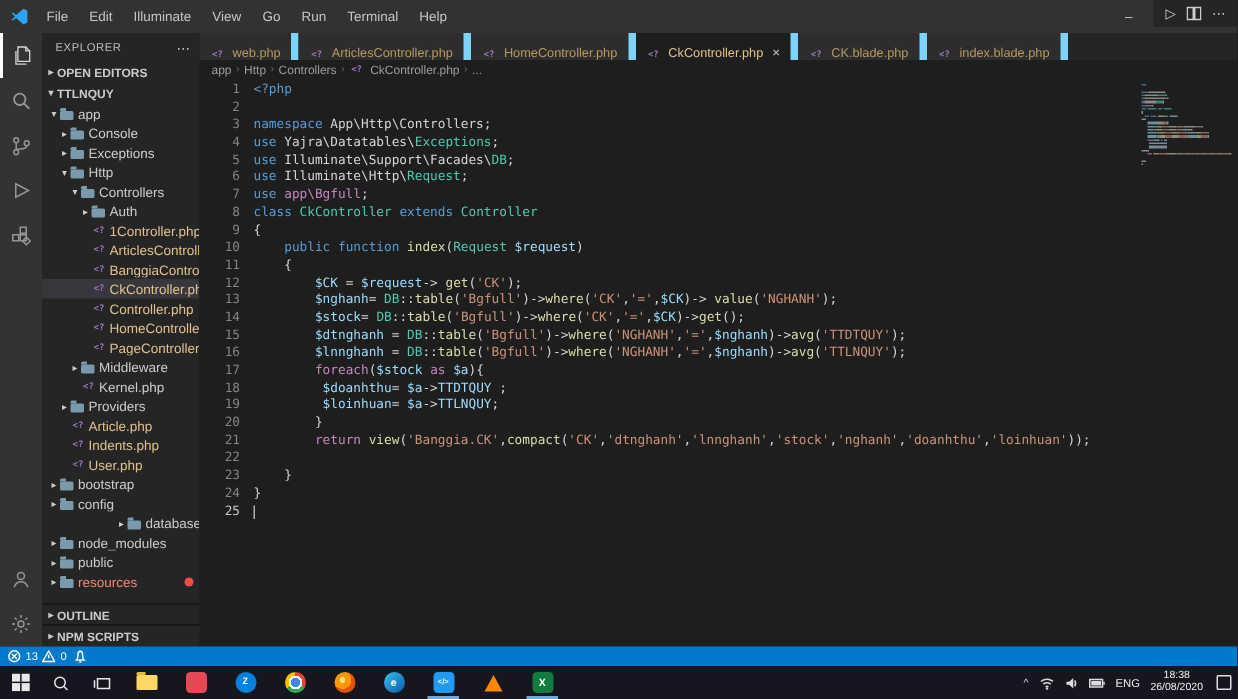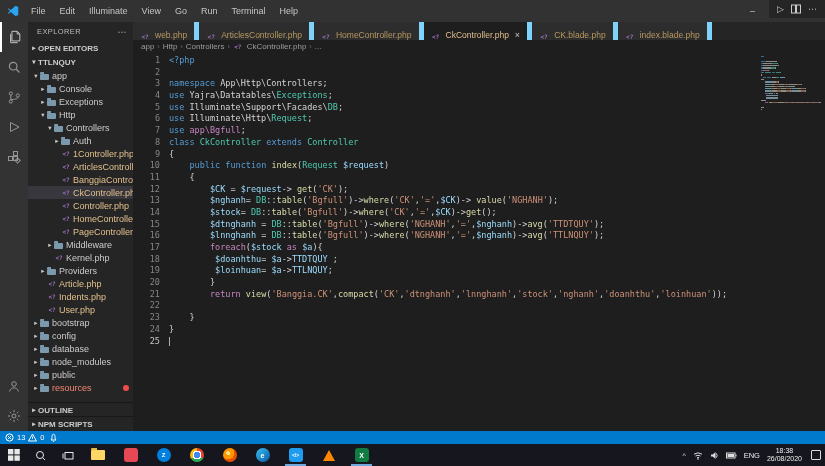--- a/index.html
+++ b/index.html
@@ -283,21 +283,21 @@
           <div class="trow" style="padding-left: 4px;">
             <span class="chev">▸</span>
             <span class="fold"></span>
             <span class="tlabel">bootstrap</span>
           </div>
           <div class="trow" style="padding-left: 4px;">
             <span class="chev">▸</span>
             <span class="fold"></span>
             <span class="tlabel">config</span>
           </div>
-          <div class="trow" style="padding-left: 4px;">
+          <div class="trow" style="padding-left: 4px; margin-left: 45px;">
             <span class="chev">▸</span>
             <span class="fold"></span>
             <span class="tlabel">database</span>
           </div>
           <div class="trow" style="padding-left: 4px;">
             <span class="chev">▸</span>
             <span class="fold"></span>
             <span class="tlabel">node_modules</span>
           </div>
           <div class="trow" style="padding-left: 4px;">

